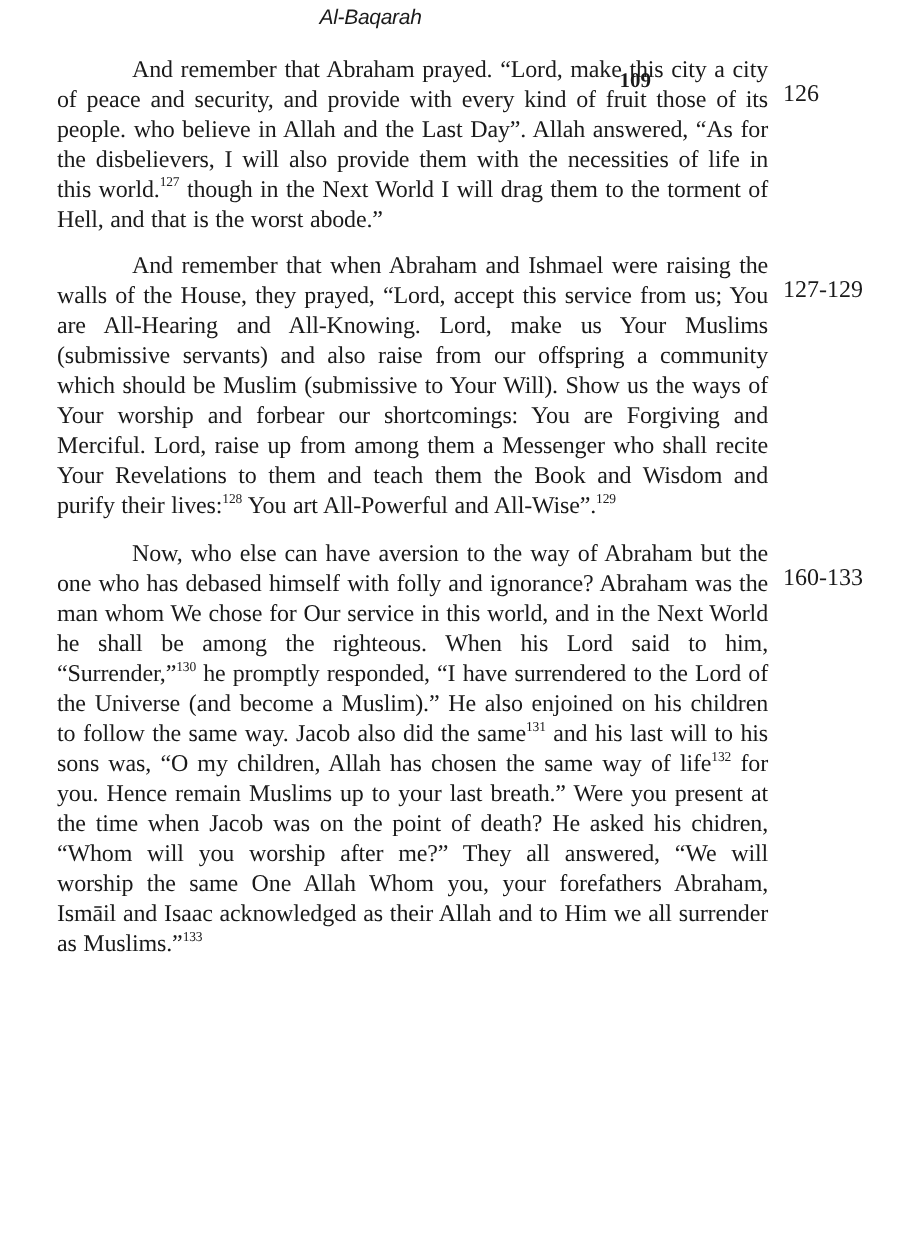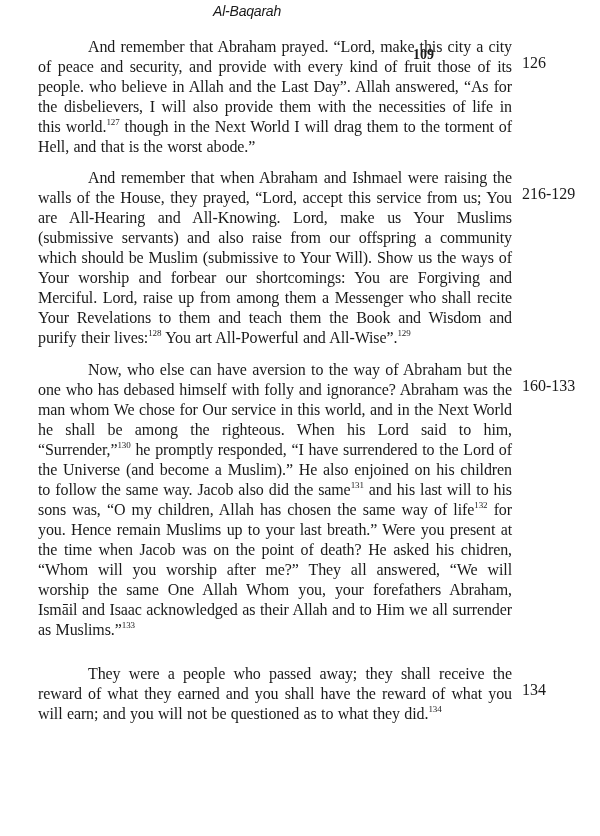--- a/index.html
+++ b/index.html
@@ -19,41 +19,37 @@
   .para p {
     margin: 0; font-size: 16px; line-height: 20px; text-align: justify;
     text-indent: 50px; word-spacing: 0.5px; letter-spacing: -0.1px;
   }
   .para .vnum {
     position: absolute; left: 484px; top: 16px; font-size: 16px; line-height: 20px; white-space: nowrap;
   }
   sup { font-size: 9px; line-height: 0; vertical-align: 7px; }
   .p1 { margin-bottom: 11px; }
   .p2 { margin-bottom: 12px; }
-  .p3 { margin-bottom: 24px; }
+  .p3 { margin-bottom: 14px; }
   .p4 { margin-bottom: 11px; }
 </style>
 </head>
 <body>
 
 <div class="header">
   <span class="title">Al-Baqarah</span>
   <span class="pageno">109</span>
 </div>
 
 <div class="body">
   <div class="para p1">
     <p><span>And remember that Abraham prayed. “Lord, make this city a city of peace and security, and provide with every kind of fruit those of its people. who believe in Allah and the Last Day”. Allah answered, “As for the disbelievers, I will also provide them with the necessities of life in this world.</span><sup>127</sup><span> though in the Next World I will drag them to the torment of Hell, and that is the worst abode.”</span></p>
     <span class="vnum">126</span>
   </div>
   <div class="para p2">
     <p><span>And remember that when Abraham and Ishmael were raising the walls of the House, they prayed, “Lord, accept this service from us; You are All-Hearing and All-Knowing. Lord, make us Your Muslims (submissive servants) and also raise from our offspring a community which should be Muslim (submissive to Your Will). Show us the ways of Your worship and forbear our shortcomings: You are Forgiving and Merciful. Lord, raise up from among them a Messenger who shall recite Your Revelations to them and teach them the Book and Wisdom and purify their lives:</span><sup>128</sup><span> You art All-Powerful and All-Wise”.</span><sup>129</sup></p>
-    <span class="vnum">216-129</span>
+    <span class="vnum">127-129</span>
   </div>
   <div class="para p3">
     <p><span>Now, who else can have aversion to the way of Abraham but the one who has debased himself with folly and ignorance? Abraham was the man whom We chose for Our service in this world, and in the Next World he shall be among the righteous. When his Lord said to him, “Surrender,”</span><sup>130</sup><span> he promptly responded, “I have surrendered to the Lord of the Universe (and become a Muslim).” He also enjoined on his children to follow the same way. Jacob also did the same</span><sup>131</sup><span> and his last will to his sons was, “O my children, Allah has chosen the same way of life</span><sup>132</sup><span> for you. Hence remain Muslims up to your last breath.” Were you present at the time when Jacob was on the point of death? He asked his chidren, “Whom will you worship after me?” They all answered, “We will worship the same One Allah Whom you, your forefathers Abraham, Ismāil and Isaac acknowledged as their Allah and to Him we all surrender as Muslims.”</span><sup>133</sup></p>
     <span class="vnum">160-133</span>
   </div>
-  <div class="para p4">
-    <p><span>They were a people who passed away; they shall receive the reward of what they earned and you shall have the reward of what you will earn; and you will not be questioned as to what they did.</span><sup>134</sup></p>
-    <span class="vnum">134</span>
-  </div>
 </div>
 
 </body></html>

